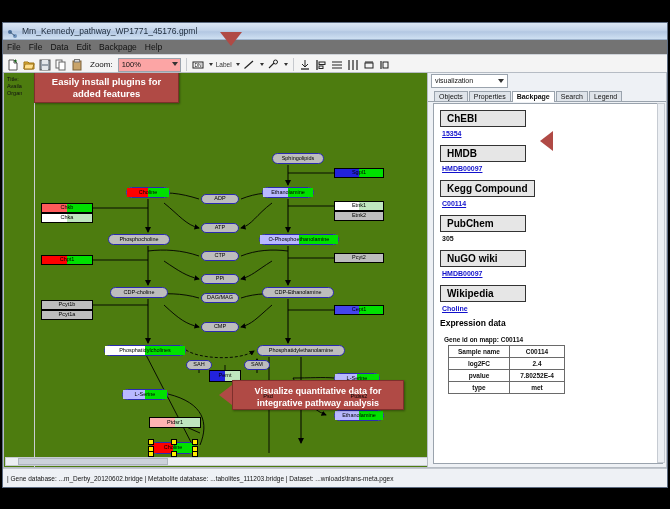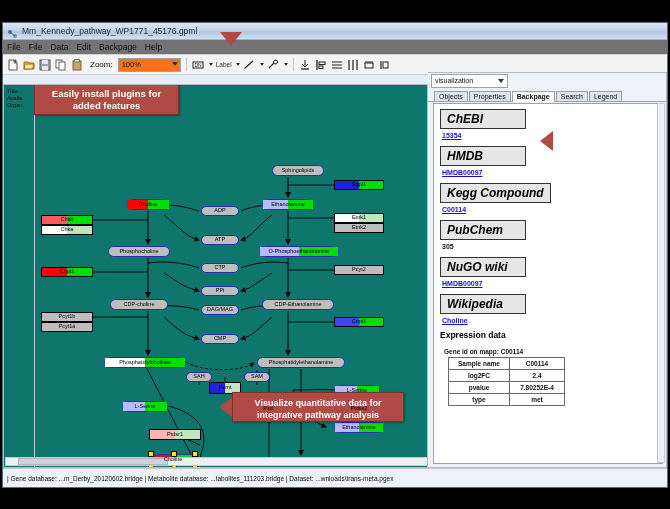--- a/index.html
+++ b/index.html
@@ -16,48 +16,48 @@
 
   .menubar{height:14px;background:#737373;border-bottom:1px solid #cfd3d9;display:flex;align-items:center;
            padding-left:4px;gap:8px;}
   .menubar span{font-size:8.5px;color:#111;}
 
   .toolbar{height:19px;background:#f4f4f4;border-bottom:1px solid #cfd3d9;display:flex;align-items:center;
            padding:0 3px;gap:3px;}
   .tbtn{width:13px;height:13px;display:inline-flex;align-items:center;justify-content:center;}
   .tbtn svg{display:block;}
   .zoomlabel{font-size:8px;color:#111;margin-left:4px;margin-right:2px;}
-  .zoomsel{width:58px;height:12px;background:#f97316;border:1px solid #9aa3ad;font-size:7.5px;
+  .zoomsel{width:58px;height:12px;background:#fca5a5;border:1px solid #9aa3ad;font-size:7.5px;
            display:flex;align-items:center;padding-left:3px;color:#111;position:relative;}
   .zoomsel .cv{position:absolute;right:2px;top:3px;border-left:3px solid transparent;border-right:3px solid transparent;
               border-top:4px solid #333;}
   .sep{width:1px;height:13px;background:#c6c9ce;margin:0 2px;}
   .dd{border-left:2.5px solid transparent;border-right:2.5px solid transparent;border-top:3.5px solid #333;margin-left:1px;}
   .tlabel{font-size:6.5px;color:#333;}
 
   
   .body{position:absolute;left:0;top:49px;right:0;bottom:19px;display:flex;}
-  .canvaswrap{position:relative;width:425px;background:#0f766e;border:1px solid #b6bcc4;box-sizing:border-box;overflow:hidden;margin-top:12px;}
+  .canvaswrap{position:relative;width:425px;background:#4d7c0f;border:1px solid #b6bcc4;box-sizing:border-box;overflow:hidden;}
   .infoblock{position:absolute;left:3px;top:3px;font-size:5.5px;line-height:7px;color:#111;}
   .vline{position:absolute;left:30px;top:2px;width:1px;height:420px;background:#c9cdd2;}
 
   .rightpanel{flex:1;background:#eef1f5;border:1px solid #b6bcc4;border-left:none;box-sizing:border-box;position:relative;}
   .dropbar{height:15px;display:flex;align-items:center;padding-left:3px;background:#eef1f5;}
   .vizsel{width:72px;height:12px;background:#fff;border:1px solid #9aa3ad;font-size:7px;color:#111;
           display:flex;align-items:center;padding-left:3px;position:relative;}
   .vizsel .cv{position:absolute;right:3px;top:4px;border-left:3px solid transparent;border-right:3px solid transparent;border-top:4px solid #333;}
 
   .tabs{display:flex;align-items:flex-end;height:13px;padding-left:6px;border-bottom:1px solid #9aa3ad;background:#eef1f5;}
   .tab{font-size:7px;padding:1px 4px 1px 4px;border:1px solid #9aa3ad;border-bottom:none;background:#dfe4ea;color:#111;margin-right:1px;}
   .tab.active{background:#fff;font-weight:bold;padding-bottom:2px;position:relative;top:1px;}
 
   .backpage{position:absolute;left:5px;top:30px;right:3px;bottom:3px;background:#fff;border:1px solid #9aa3ad;
             overflow:hidden;padding:4px 6px;box-sizing:border-box;}
-  .dbhead{display:inline-block;min-width:72px;border:1px solid #333;background:#e6e6e6;font-size:12px;font-weight:bold;
-          padding:2px 6px;color:#000;margin-top:1px;font-style:italic;}
+  .dbhead{display:inline-block;min-width:72px;border:1px solid #333;background:#e6e6e6;font-size:10px;font-weight:bold;
+          padding:2px 6px;color:#000;margin-top:1px;}
   .dblink{font-size:7px;color:#1111cc;text-decoration:underline;margin:3px 0 6px 2px;display:block;font-weight:bold;}
   .dbplain{font-size:7px;color:#111;margin:3px 0 6px 2px;display:block;font-weight:bold;}
   .exptitle{font-size:8.5px;font-weight:bold;color:#000;margin:4px 0 8px 0;}
   .geneid{font-size:6.5px;color:#111;margin:0 0 2px 4px;font-weight:bold;}
   table.exp{border-collapse:collapse;margin-left:8px;}
   table.exp td{border:1px solid #6a6a6a;font-size:6.5px;text-align:center;padding:2px 4px;color:#111;background:#fff;font-weight:bold;}
   table.exp td.k{min-width:52px;}
   table.exp td.v{min-width:46px;}
 
   .statusbar{position:absolute;left:0;bottom:0;height:18px;right:0;background:#eef1f5;border-top:1px solid #c2c7ce;

